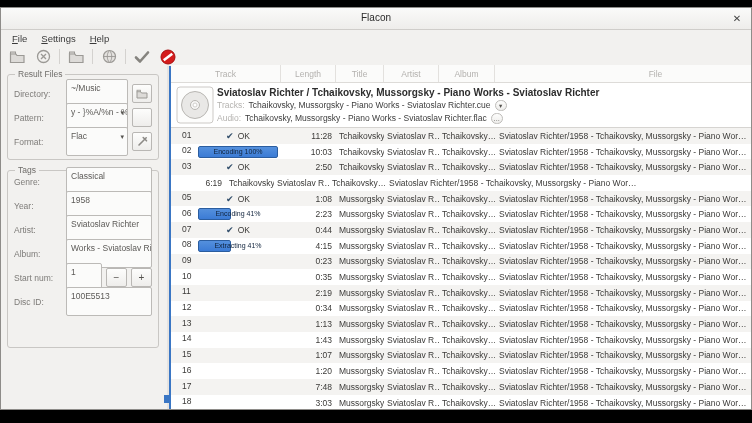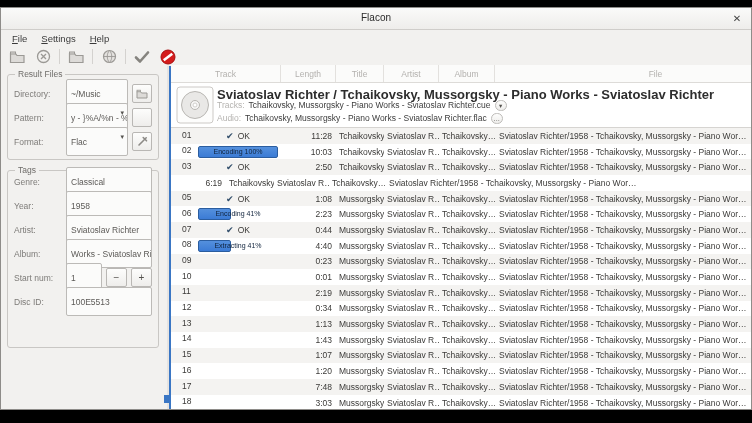--- a/index.html
+++ b/index.html
@@ -37,21 +37,21 @@
   .left-panel { position:absolute; left:0; top:58px; width:166px; height:345px;
                 background:#f2f1ef; }
   .groupbox { position:absolute; left:6px; width:152px;
               border:1px solid #c9c7c4; border-radius:3px; }
   .legend { position:absolute; top:-6px; left:7px; background:#f2f1ef;
             padding:0 3px; font-size:8.5px; color:#6e6c69; }
   .frow { display:flex; align-items:center; height:19px; margin:5px 6px 0 6px; gap:4px; }
   .flabel { width:48px; font-size:8.5px; color:#7d7b78; white-space:nowrap; flex:none; }
   .field { flex:1; height:29px; background:#fbfbfa; border:1px solid #bcbab7;
            border-radius:2px; font-size:8.5px; color:#5c5a57; line-height:17px;
-           padding:6px 4px; white-space:nowrap; overflow:hidden; }
+           padding:0 4px; white-space:nowrap; overflow:hidden; }
   .combo { position:relative; padding-right:12px; }
   .combo .chev { position:absolute; right:3px; top:0; line-height:17px;
                  font-size:7px; color:#55534f; }
   .sqbtn { flex:none; width:20px; height:19px; background:linear-gradient(#fdfdfc,#eeedeb);
            border:1px solid #b9b7b4; border-radius:2px; display:flex;
            align-items:center; justify-content:center; font-size:9px; color:#75736f; }
   .spinbtn { flex:none; width:21px; height:19px; background:linear-gradient(#fdfdfc,#eeedeb);
              border:1px solid #b9b7b4; border-radius:2px; text-align:center;
              line-height:17px; font-size:10px; color:#55534f; }
 
@@ -63,21 +63,21 @@
   
   .table { position:absolute; left:170px; top:57px; width:646px; height:346px;
            background:#fff; overflow:hidden; }
   .thead { display:flex; height:18px; border-bottom:1px solid #dddbd8; background:#fbfbfa; }
   .th { font-size:8.5px; color:#b3b1ae; text-align:center; line-height:18px;
         border-right:1px solid #e3e1de; overflow:hidden; white-space:nowrap; }
   .c0{width:110px;} .c1{width:55px;} .c2{width:48px;} .c3{width:55px;} .c4{width:56px;} .c5{flex:1;}
 
   .album-head { position:relative; height:45px; border-bottom:1px solid #d6d4d1; background:#fff; }
   .cd-icon { position:absolute; left:5px; top:3px; }
-  .ah-title { position:absolute; left:46px; top:4px; font-size:13px; font-weight:bold;
+  .ah-title { position:absolute; left:46px; top:4px; font-size:10px; font-weight:bold;
               color:#2d2d2d; white-space:nowrap; }
   .ah-line { position:absolute; left:46px; font-size:8.5px; white-space:nowrap; color:#3c3c3c; }
   .ah-label { color:#b5b3b0; margin-right:4px; }
   .mini-btn { display:inline-block; width:12px; height:11px; margin-left:4px;
               background:linear-gradient(#fdfdfc,#eeedeb); border:1px solid #bdbbb8;
               border-radius:6px; font-size:6.5px; color:#55534f; text-align:center;
               line-height:10px; vertical-align:middle; }
 
   .tbody { position:relative; }
   .tr { display:flex; height:15.7px; align-items:center; }
@@ -355,21 +355,21 @@
   <div class="tr even">
     <div class="td c0">
       <span class="num">08</span>
       <span class="stat">
                 <div class="pbar">
                   <div class="pfill" style="width: 41%;"></div>
                   <div class="ptext">Extracting 41%</div>
                 </div>
               </span>
     </div>
-    <div class="td c1">4:40</div>
+    <div class="td c1">4:15</div>
     <div class="td c2">Mussorgsky…</div>
     <div class="td c3">Sviatoslav R…</div>
     <div class="td c4">Tchaikovsky…</div>
     <div class="td c5">Sviatoslav Richter/1958 - Tchaikovsky, Mussorgsky - Piano Wor…</div>
   </div>
 
   <div class="tr odd">
     <div class="td c0">
       <span class="num">09</span>
       <span class="stat"></span>
@@ -379,21 +379,21 @@
     <div class="td c3">Sviatoslav R…</div>
     <div class="td c4">Tchaikovsky…</div>
     <div class="td c5">Sviatoslav Richter/1958 - Tchaikovsky, Mussorgsky - Piano Wor…</div>
   </div>
 
   <div class="tr even">
     <div class="td c0">
       <span class="num">10</span>
       <span class="stat"></span>
     </div>
-    <div class="td c1">0:01</div>
+    <div class="td c1">0:35</div>
     <div class="td c2">Mussorgsky…</div>
     <div class="td c3">Sviatoslav R…</div>
     <div class="td c4">Tchaikovsky…</div>
     <div class="td c5">Sviatoslav Richter/1958 - Tchaikovsky, Mussorgsky - Piano Wor…</div>
   </div>
 
   <div class="tr odd">
     <div class="td c0">
       <span class="num">11</span>
       <span class="stat"></span>

